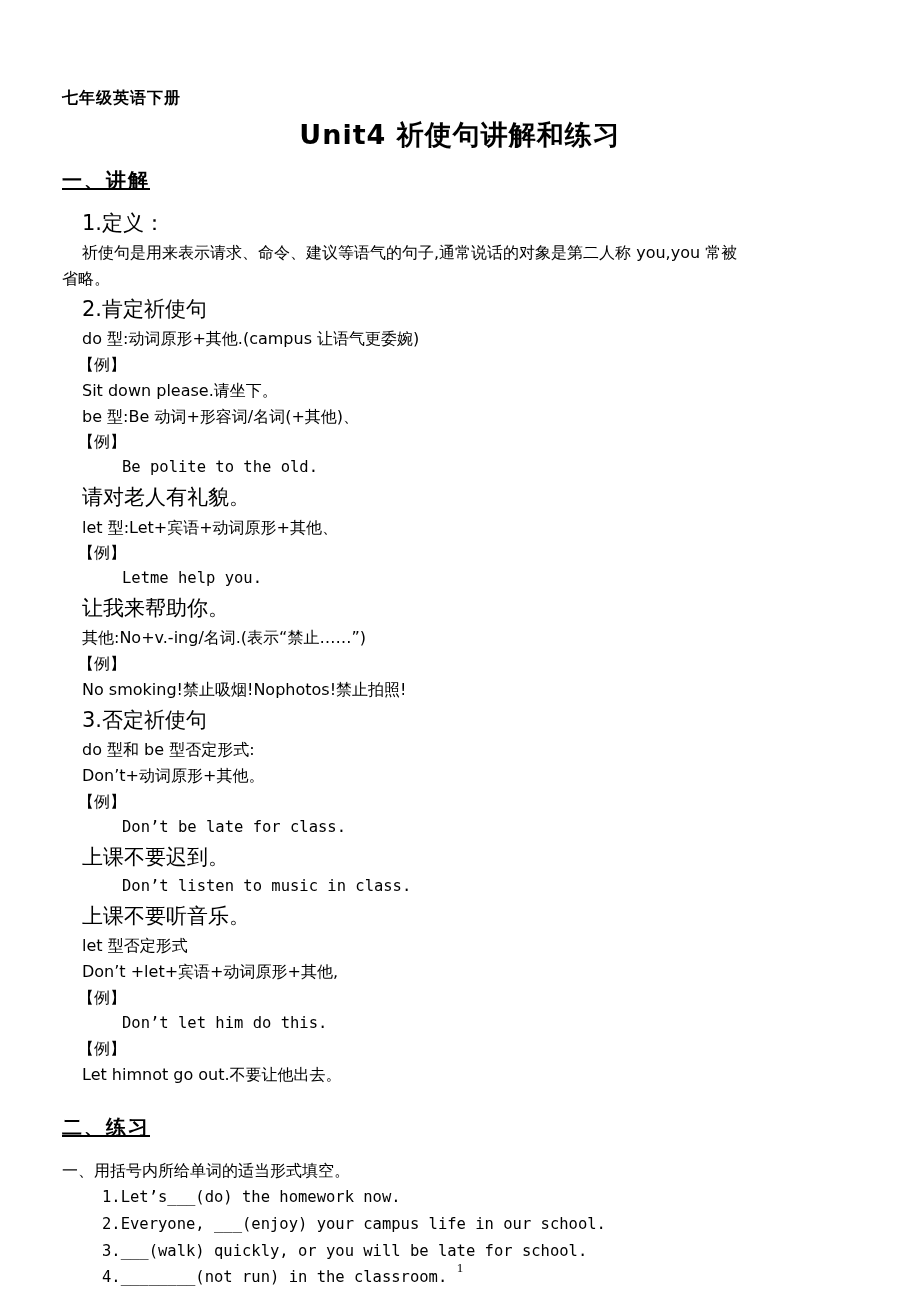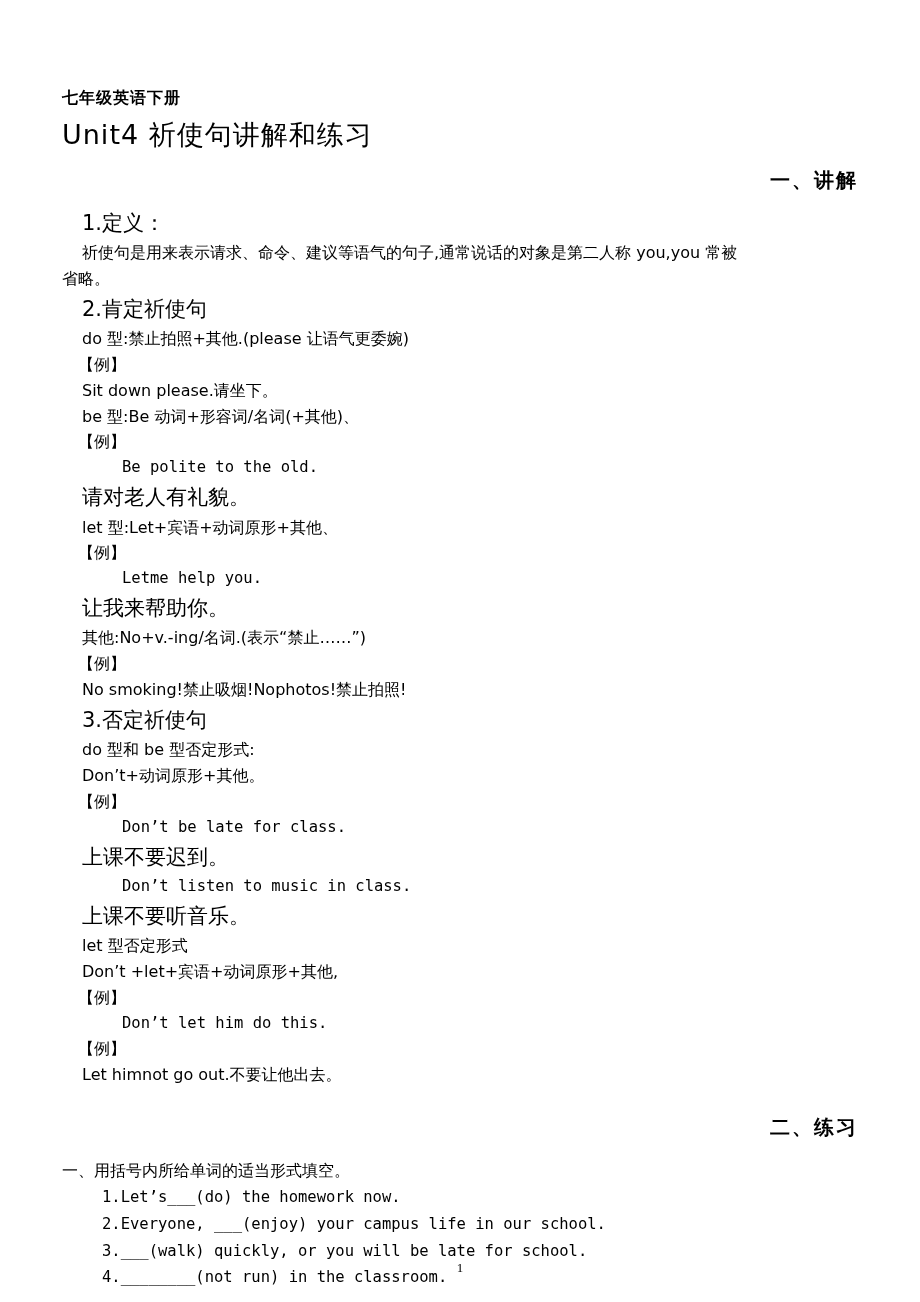--- a/index.html
+++ b/index.html
@@ -24,33 +24,35 @@
   }
   .title-1 {
     text-align: left;
     font-family: "DejaVu Sans", sans-serif;
     font-weight: bold;
     font-size: 16px;
     letter-spacing: 1px;
     margin: 16px 0 6px 0;
   }
   .title-2 {
+    text-align: center;
     font-family: "DejaVu Sans", sans-serif;
-    font-weight: normal;
+    font-weight: bold;
     font-size: 27px;
     letter-spacing: 1px;
     margin: 8px 0 14px 0;
   }
   .section-head {
-    text-align: right;
+    text-align: left;
     font-family: "DejaVu Sans", sans-serif;
     font-size: 20px;
     font-weight: bold;
     margin: 10px 0 12px 0;
     letter-spacing: 2px;
+    text-decoration: underline;
   }
   .section-head.practice {
     margin-top: 26px;
     margin-bottom: 16px;
   }
   .body-block {
     font-size: 16.5px;
     line-height: 1.62;
   }
   .line {
@@ -107,21 +109,21 @@
   <div class="title-1">七年级英语下册</div>
   <div class="title-2">Unit4 祈使句讲解和练习</div>
 
   <div class="section-head">一、讲解</div>
 
   <div class="body-block" id="explain-lines">
       <div class="line cn indent">1.定义：</div>
       <div class="line mix indent">祈使句是用来表示请求、命令、建议等语气的句子,通常说话的对象是第二人称 you,you 常被</div>
       <div class="line mix">省略。</div>
       <div class="line cn indent">2.肯定祈使句</div>
-      <div class="line mix indent">do 型:禁止拍照+其他.(please 让语气更委婉)</div>
+      <div class="line mix indent">do 型:动词原形+其他.(campus 让语气更委婉)</div>
       <div class="line eg">【例】</div>
       <div class="line mix indent">Sit down please.请坐下。</div>
       <div class="line mix indent">be 型:Be 动词+形容词/名词(+其他)、</div>
       <div class="line eg">【例】</div>
       <div class="line mono indent">Be polite to the old.</div>
       <div class="line cn indent">请对老人有礼貌。</div>
       <div class="line mix indent">let 型:Let+宾语+动词原形+其他、</div>
       <div class="line eg">【例】</div>
       <div class="line mono indent">Letme help you.</div>
       <div class="line cn indent">让我来帮助你。</div>

